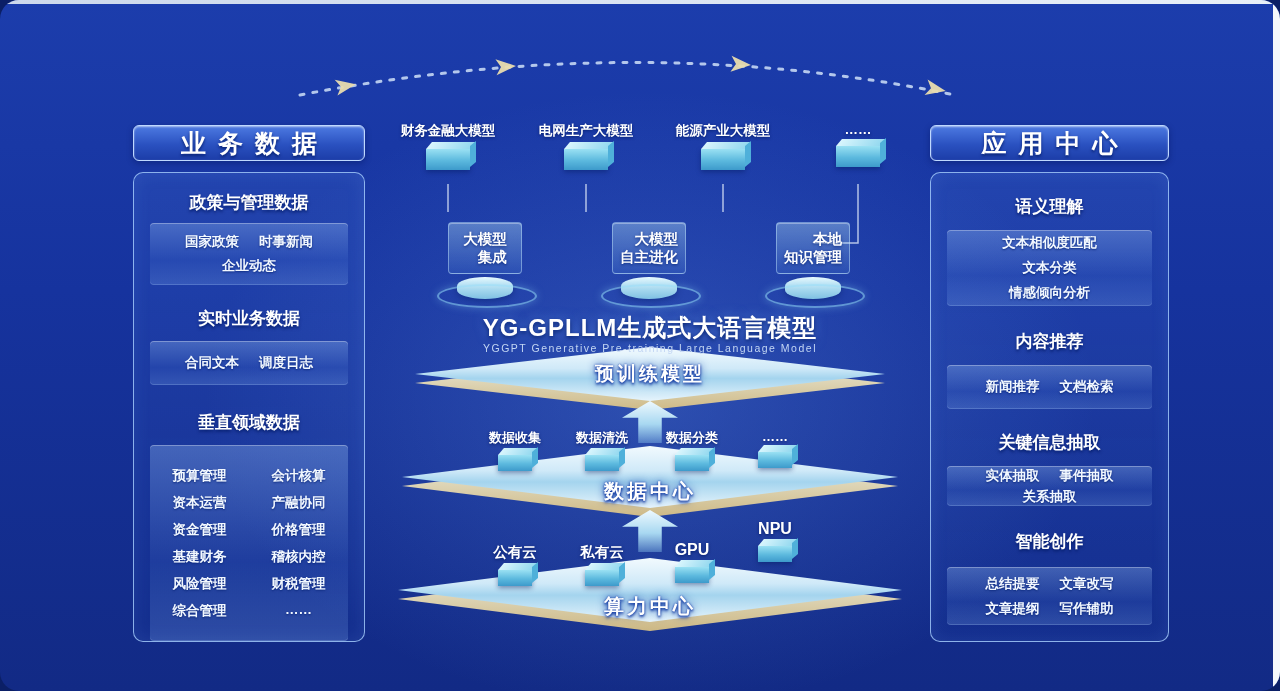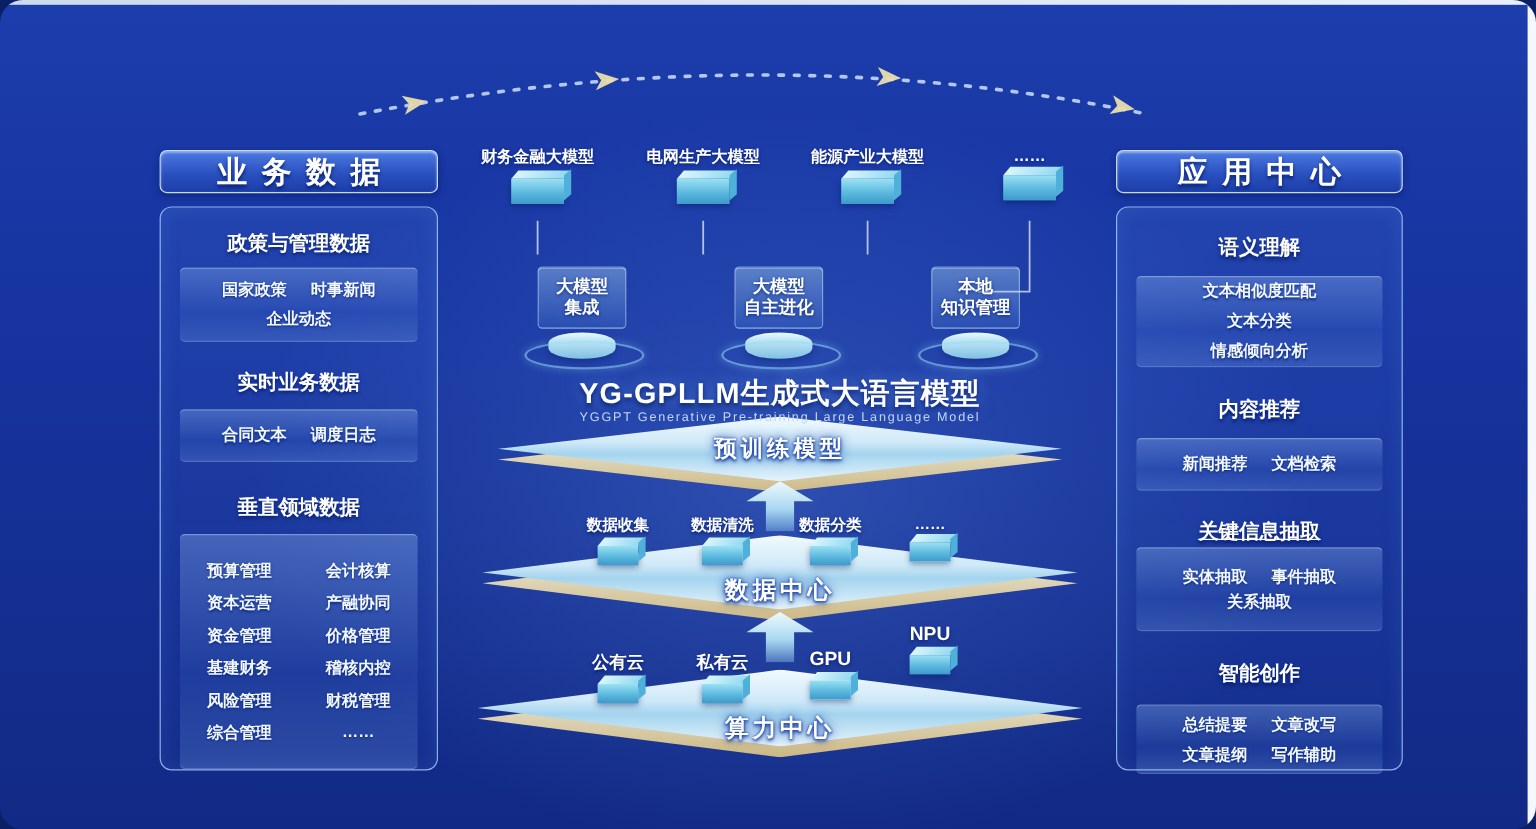--- a/index.html
+++ b/index.html
@@ -53,21 +53,21 @@
   
   .colbox{display:flex;flex-direction:column;align-items:center;}
   .dm-label{color:#fff;font-size:13.5px;font-weight:bold;white-space:nowrap;text-shadow:0 1px 3px rgba(0,25,100,.85);}
   .pf-label{color:#fff;font-size:13px;font-weight:bold;white-space:nowrap;text-shadow:0 1px 3px rgba(0,25,100,.85);}
   
   .cap{width:96px;display:flex;flex-direction:column;align-items:center;}
   .cap-box{
     width:72px;height:50px;border-radius:4px;display:flex;align-items:center;justify-content:center;
     background:linear-gradient(180deg,rgba(185,230,250,.38),rgba(90,150,230,.16));
     border:1px solid rgba(200,235,255,.45);box-shadow:inset 0 1px 0 rgba(255,255,255,.35);
-    color:#fff;font-size:14.5px;font-weight:bold;text-align:center;line-height:1.25;
+    color:#fff;font-size:14.5px;font-weight:bold;text-align:right;line-height:1.25;
     text-shadow:0 1px 3px rgba(0,30,110,.8);
   }
   .prelines{white-space:pre-line;}
   .ped{width:56px;height:22px;margin-top:3px;border-radius:28px/9px;
     background:linear-gradient(180deg,#eafbfe 0%,#a8d9ef 55%,#7fc0e2 100%);
     box-shadow:0 2px 6px rgba(0,25,90,.4);}
   .ring{position:absolute;bottom:-9px;left:0;width:96px;height:20px;border-radius:50%;
     border:2px solid rgba(150,220,248,.55);box-shadow:0 0 8px rgba(140,210,245,.35);}
   
   .plat{position:absolute;z-index:1;}
@@ -267,22 +267,22 @@
     </div>
 
     <div class="sec-title" style="margin-top:24px;">内容推荐</div>
     <div class="glass" style="margin-top:12px;height:44px;">
       <div class="irow">
         <span class="item">新闻推荐</span>
         <span class="item">文档检索</span>
       </div>
     </div>
 
-    <div class="sec-title" style="margin-top:22px;text-decoration:underline;">关键信息抽取</div>
-    <div class="glass" style="margin-top:2px;height:70px;gap:3px;">
+    <div class="sec-title" style="margin-top:22px;">关键信息抽取</div>
+    <div class="glass" style="margin-top:12px;height:40px;gap:3px;">
       <div class="irow">
         <span class="item">实体抽取</span>
         <span class="item">事件抽取</span>
       </div>
       <div class="irow">
           <span class="item">关系抽取</span>
         </div>
     </div>
 
     <div class="sec-title" style="margin-top:24px;">智能创作</div>

